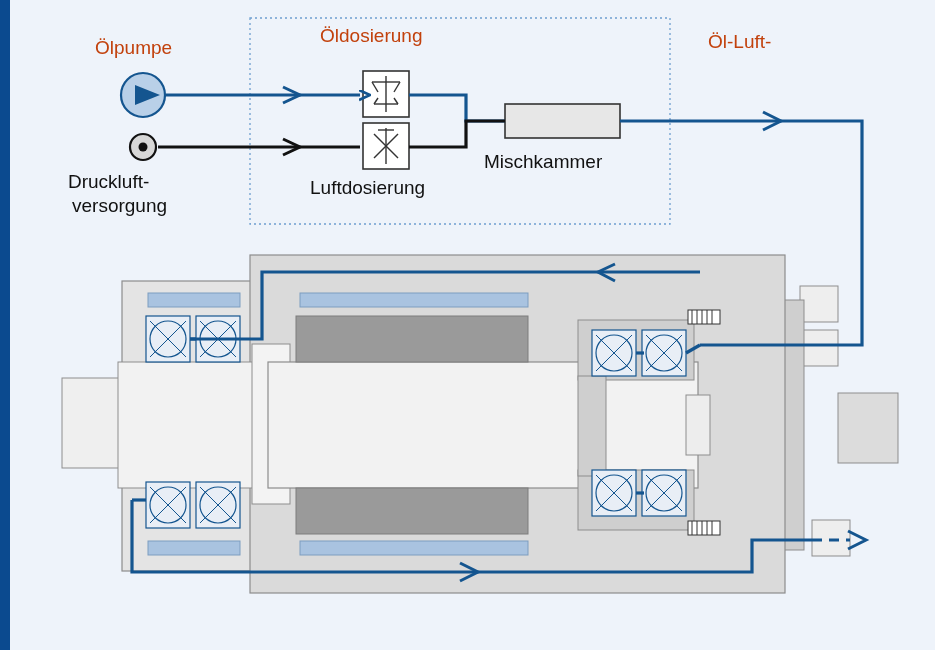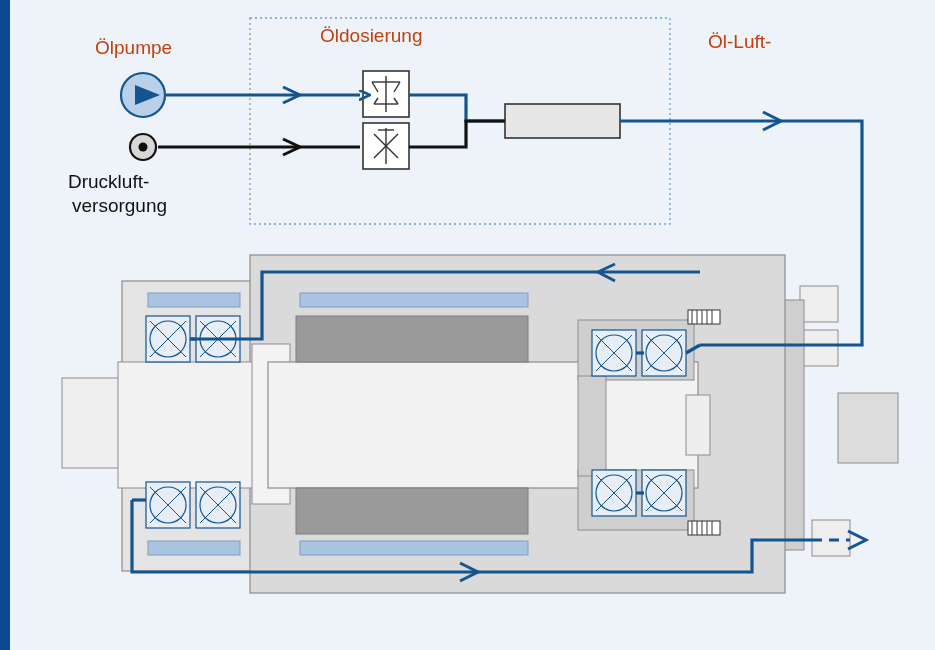--- a/index.html
+++ b/index.html
@@ -219,17 +219,19 @@
 
     <line x1="636" y1="493" x2="644" y2="493" stroke="#14558f" stroke-width="3.2"></line>
   </svg>
 
   <div class="label blue" style="left:95px; top:36px;">Ölpumpe</div>
 
   <div class="label blue" style="left:320px; top:24px;">Öldosierung</div>
 
   <div class="label blue" style="left:708px; top:30px;">Öl-Luft-</div>
 
-
+  <div class="label" style="left:484px; top:150px;">Mischkammer</div>
+
+  <div class="label" style="left:310px; top:176px;">Luftdosierung</div>
 
   <div class="label" style="left:68px; top:170px;">Druckluft-</div>
   <div class="label" style="left:72px; top:194px;">versorgung</div>
 </div>
 
 </body></html>

